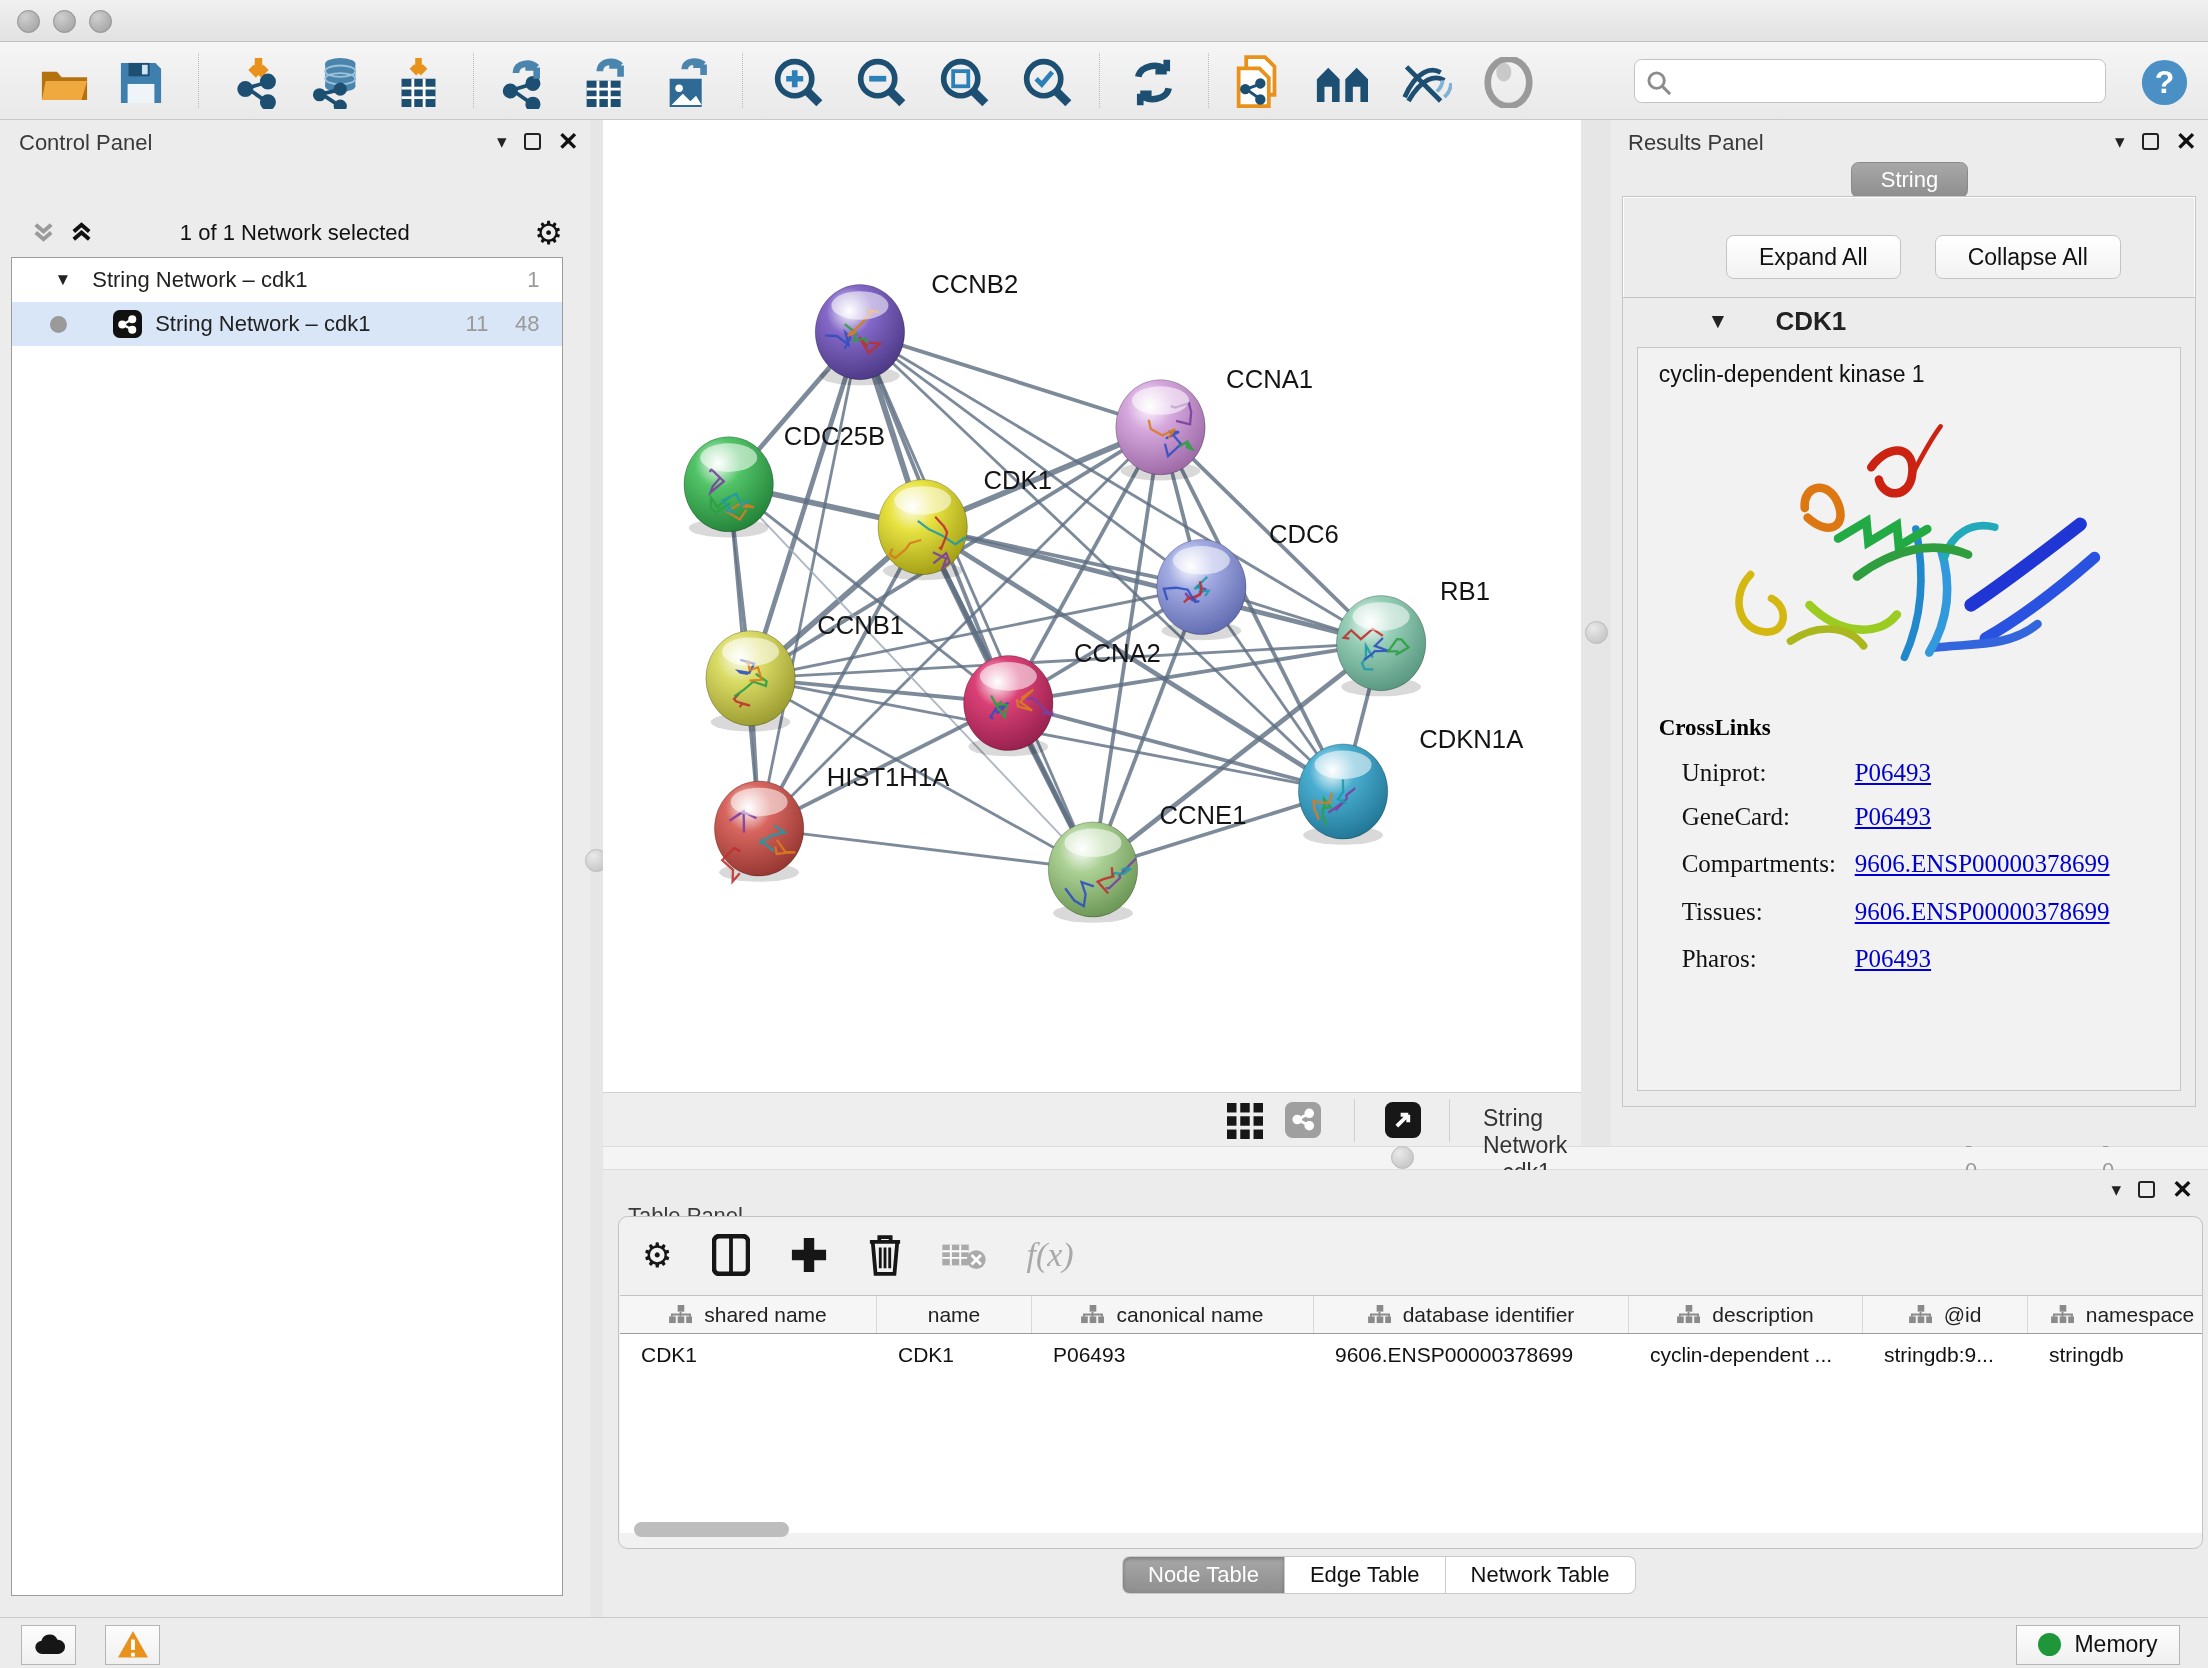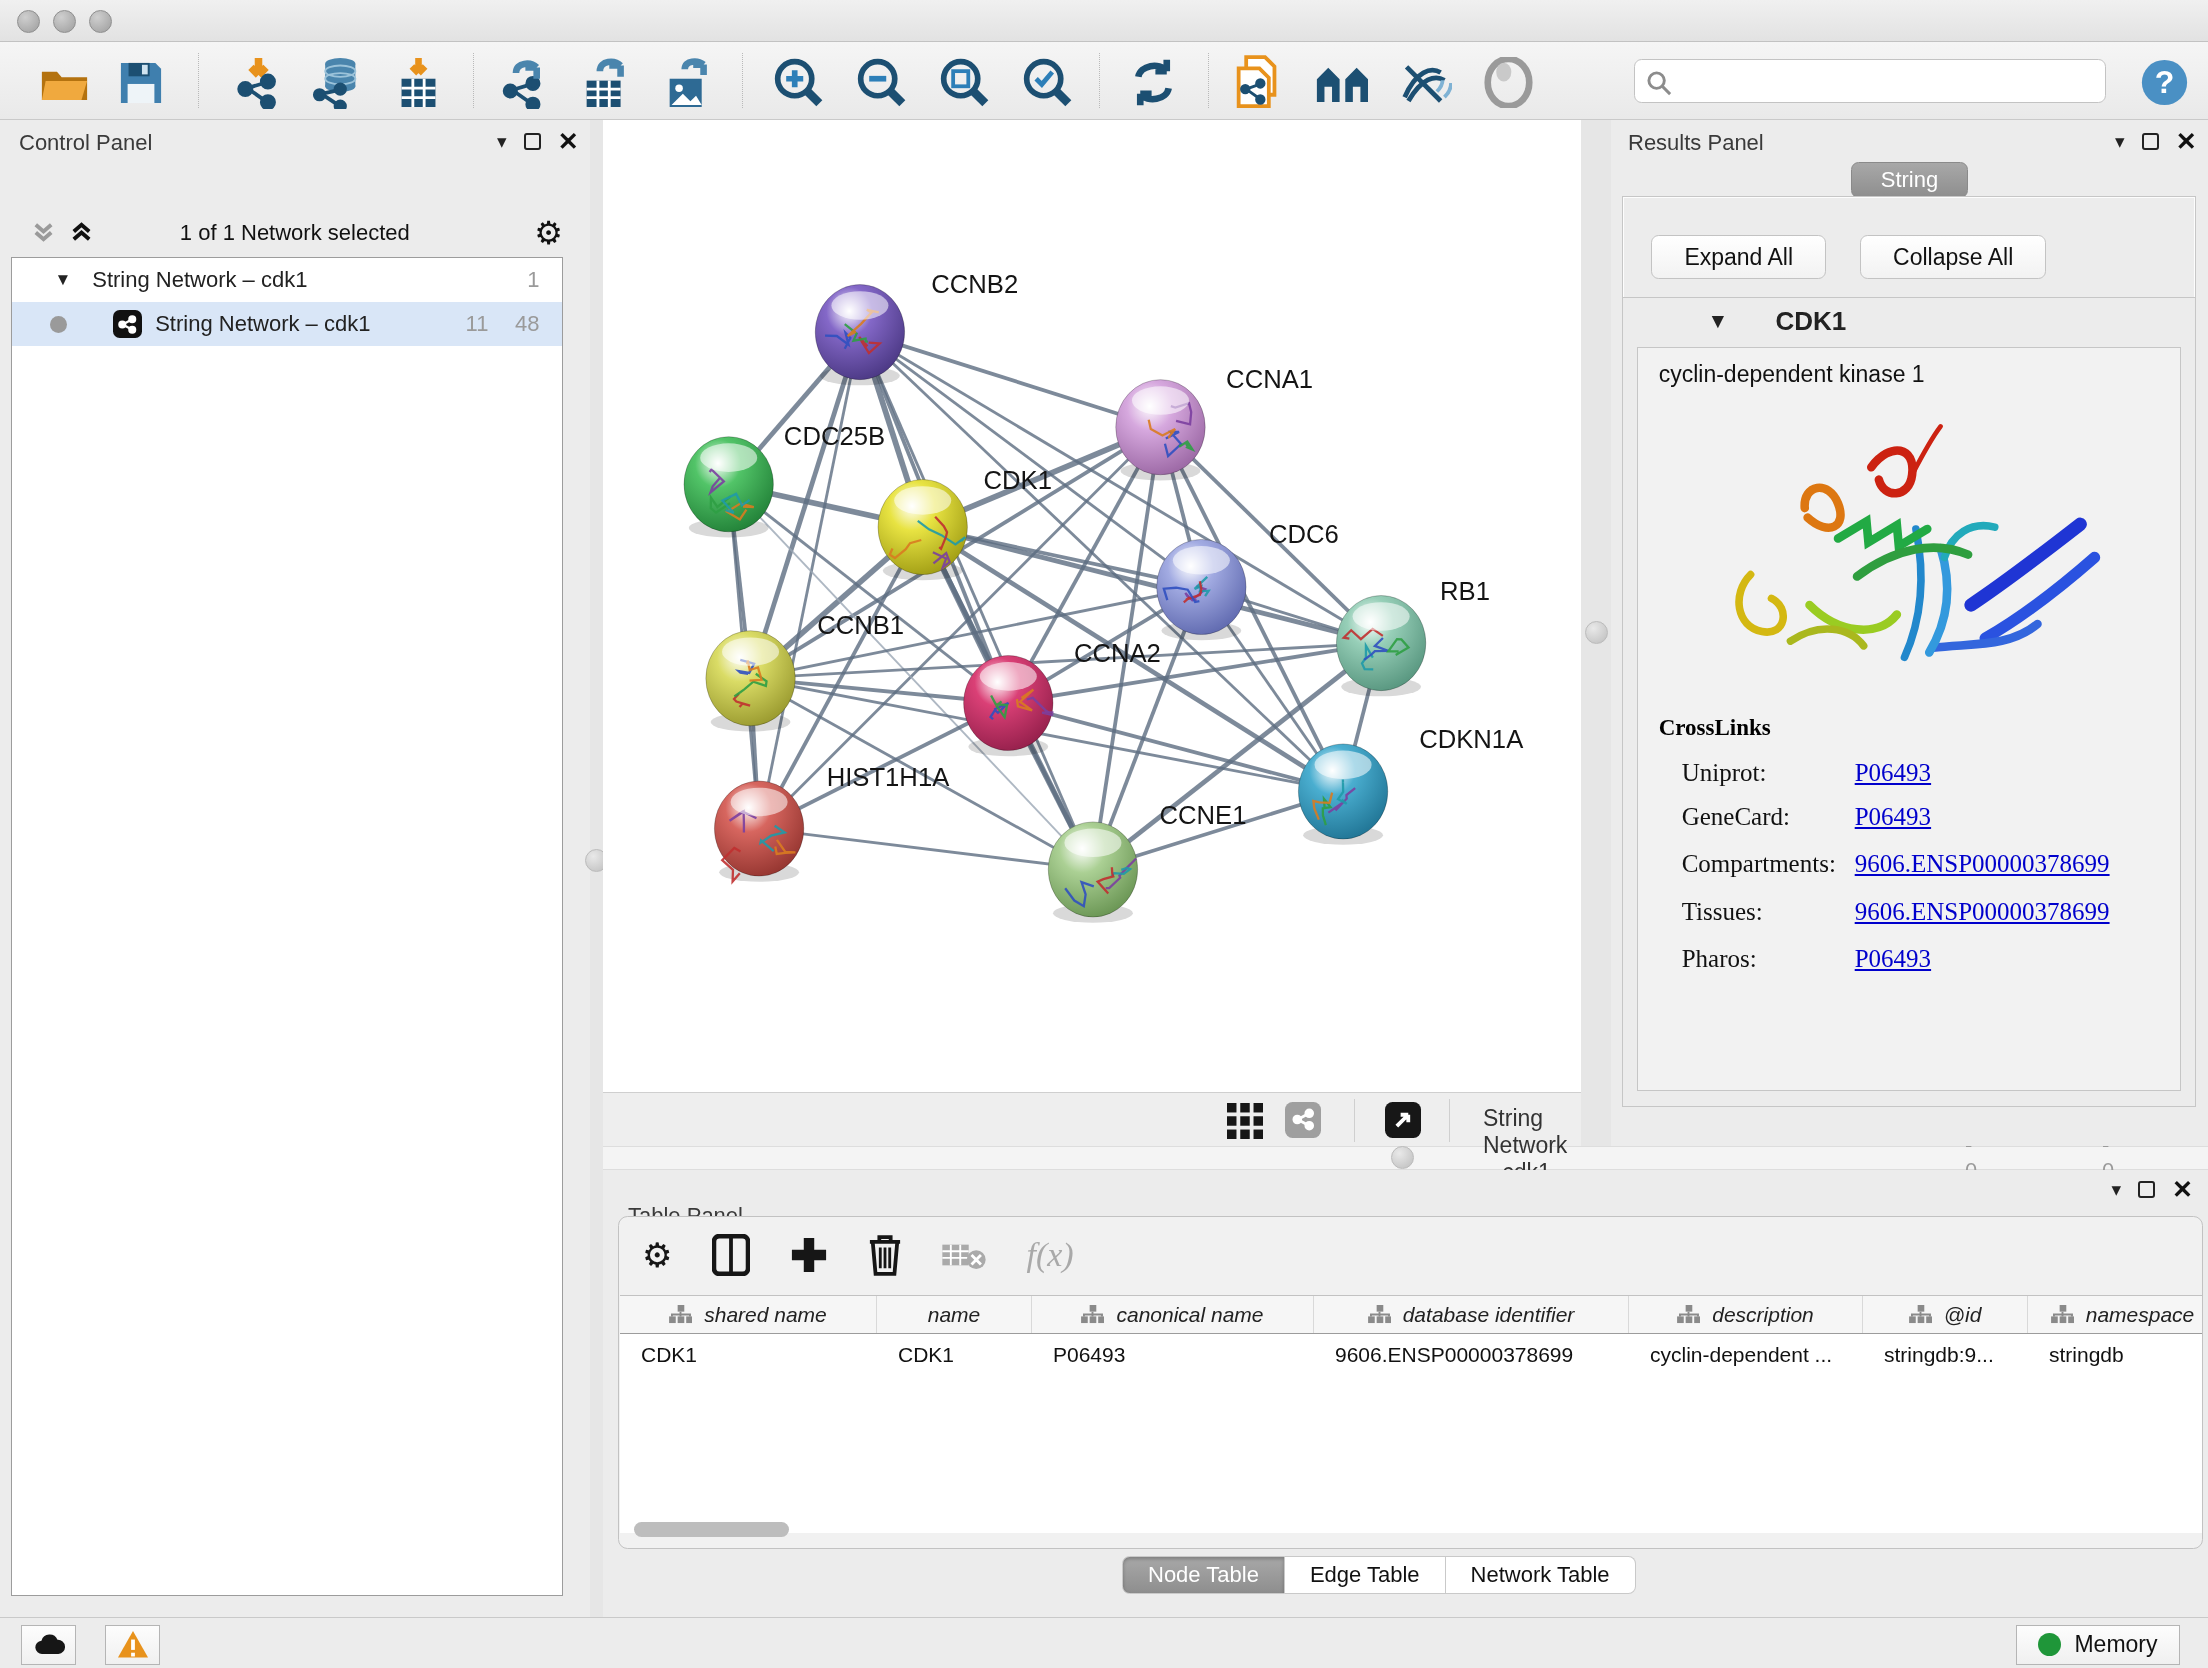--- a/index.html
+++ b/index.html
@@ -78,21 +78,21 @@
                display:flex; align-items:center; justify-content:center; }
 
   
   .results-panel { position:absolute; left:1611px; top:120px; width:597px; height:1026px; background:#ececec; }
   .rp-header { position:absolute; left:17px; top:9.5px; }
   .rp-tab { position:absolute; left:0; top:42px; width:100%; display:flex; justify-content:center; }
   .rp-tab .tab1 { font-size:22px; color:#fff; padding:3.8px 28.5px; border-radius:7.6px;
                   background:linear-gradient(#a8a8a8,#8e8e8e); border:1px solid #8a8a8a; }
   .rp-outer { position:absolute; left:11.4px; top:76px; width:574px; height:217px;
               background:#ececec; border:1.9px solid #c6c6c6; box-shadow:inset 0 0 0 1px #fdfdfd; }
-  .rp-buttons { position:absolute; left:0; top:38px; width:100%; display:flex; justify-content:flex-start; gap:34px;padding-left:28px; }
+  .rp-buttons { position:absolute; left:0; top:38px; width:100%; display:flex; justify-content:center; gap:34px;padding-left:28px; }
   .btn { font-size:23px; padding:7.6px 32px; background:linear-gradient(#ffffff,#f2f2f2);
          border:1px solid #c3c3c3; border-radius:7.6px; color:#111; }
   .rp-entry { position:absolute; left:11.4px; top:177px; width:574px; height:810px;
               background:#ececec; border:1.9px solid #c6c6c6; }
   .rp-entry-head { position:absolute; left:0; top:0; width:100%; height:48px; }
   .rp-caret { position:absolute; left:84px; top:11.4px; font-size:21px; }
   .rp-name { position:absolute; left:152px; top:7.6px; font-size:26px; font-weight:bold; }
   .rp-inner { position:absolute; left:13.3px; top:49px; width:544px; height:744px;
               background:#f2f2f2; border:1.9px solid #c6c6c6; }
   .rp-desc { position:absolute; left:21px; top:13.3px; font-size:23px; color:#111; }
@@ -109,21 +109,21 @@
   .tp-ctrls { position:absolute; top:7.6px; right:15px; display:flex; gap:17px; align-items:center; }
   .tp-box { position:absolute; left:15px; top:46px; width:1585px; height:333px;
             background:#f1f1f1; border:1px solid #c2c2c2; border-radius:9.5px; }
   .tp-toolbar { position:absolute; left:23px; top:9.5px; height:57px; display:flex; gap:40px; align-items:center; }
   .tp-gear { font-size:34px; color:#161616; }
   .fx { font-family:"Liberation Serif",serif; font-style:italic; font-size:34px; color:#a9a9a9; }
   .tp-table { position:absolute; left:1px; top:78px; width:1582px; height:238px; background:#fff;
               border-top:1px solid #c2c2c2; overflow:hidden; }
   .t-header { display:flex; height:38px; background:#f6f6f6; border-bottom:1.9px solid #9c9c9c; }
   .t-hcell { display:flex; align-items:center; justify-content:center; gap:12px; font-size:21px;
-             color:#222; border-right:1px solid #d9d9d9; flex:none; overflow:hidden;font-style:italic; }
+             color:#222; border-right:1px solid #d9d9d9; flex:none; overflow:hidden; }
   .t-row { display:flex; height:42px; background:#fff; }
   .t-cell { display:flex; align-items:center; font-size:21px; color:#111; padding-left:21px;
             flex:none; overflow:hidden; white-space:nowrap; }
   .hscroll { position:absolute; left:15px; bottom:11.4px; width:155px; height:14.3px;
              border-radius:7.6px; background:#bdbdbd; }
   .tp-tabs { position:absolute; left:519px; top:386px; }
 
   
   .statusbar { position:absolute; left:0; top:1617px; width:2208px; height:51px;
                background:#ececec; border-top:1px solid #c9c9c9; }

